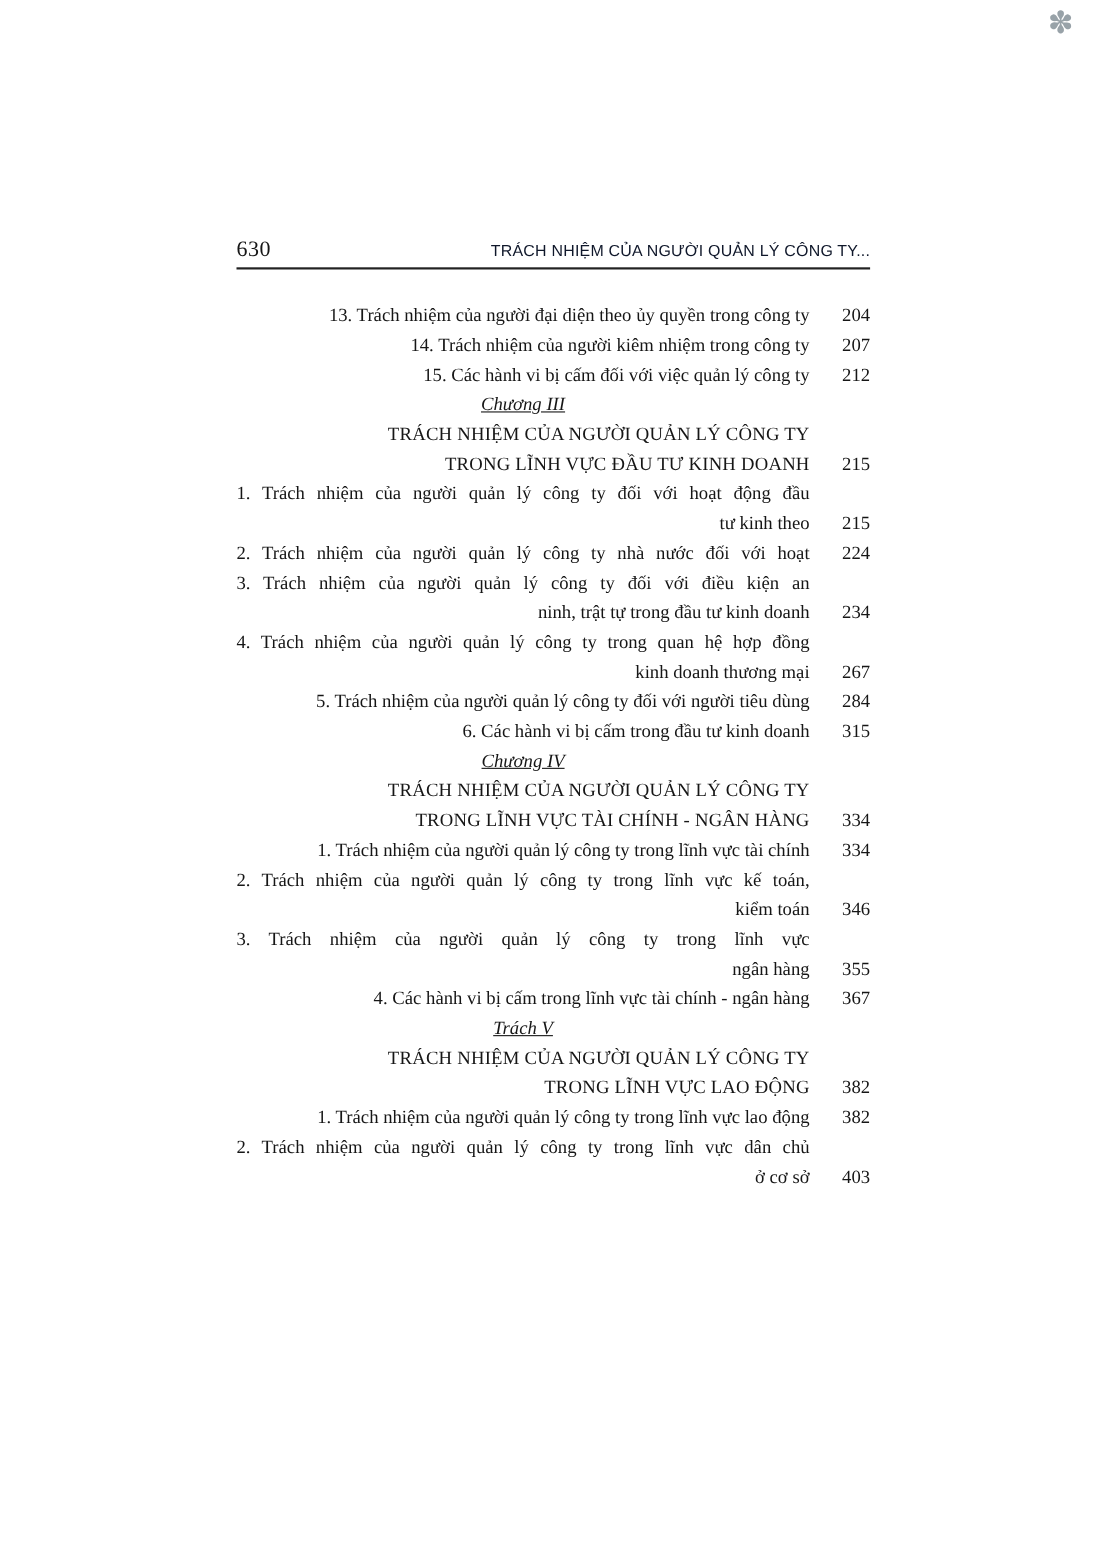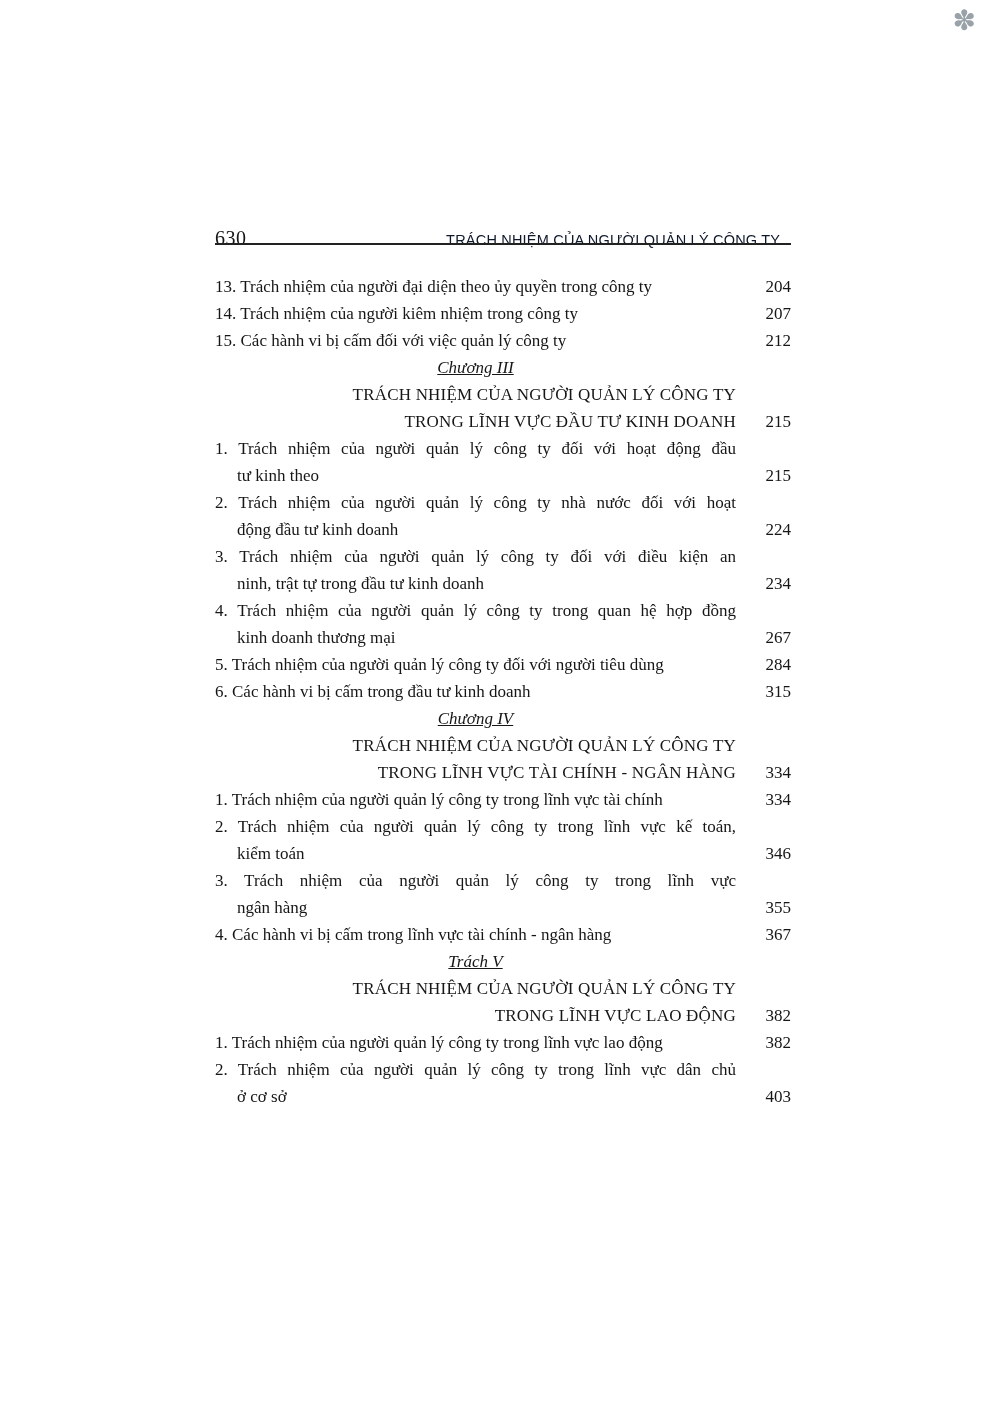--- a/index.html
+++ b/index.html
@@ -22,21 +22,21 @@
     top: 4px;
     right: 24px;
     font-size: 28px;
     color: #98a2a8;
     font-family: "DejaVu Sans", sans-serif;
     user-select: none;
   }
   .page-header {
     position: absolute;
     left: 215px;
-    top: 227px;
+    top: 216px;
     width: 576px;
     display: flex;
     justify-content: space-between;
     align-items: baseline;
   }
   .folio {
     font-size: 20px;
     letter-spacing: 0.5px;
   }
   .running-title {
@@ -57,21 +57,21 @@
     left: 215px;
     top: 273px;
     width: 576px;
     font-size: 17px;
     line-height: 27px;
   }
   .entry, .chapter {
     position: relative;
     padding-right: 55px;
   }
-  .entry .line { text-align: left; }
+  .entry .line { text-align: right; }
   .entry .line.just {
     text-align: justify;
     text-align-last: justify;
   }
   .entry .line.cont { padding-left: 22px; }
   .page-num {
     position: absolute;
     right: 0;
     bottom: 0;
     line-height: 27px;
@@ -119,21 +119,20 @@
         <div class="chapter-title">TRONG LĨNH VỰC ĐẦU TƯ KINH DOANH</div>
         <span class="page-num">215</span>
       </div>
       <div class="entry">
         <div class="line just">1. Trách nhiệm của người quản lý công ty đối với hoạt động đầu</div>
         <div class="line cont">tư kinh theo</div>
         <span class="page-num">215</span>
       </div>
       <div class="entry">
         <div class="line just">2. Trách nhiệm của người quản lý công ty nhà nước đối với hoạt</div>
-        <div class="line cont">động đầu tư kinh doanh</div>
         <span class="page-num">224</span>
       </div>
       <div class="entry">
         <div class="line just">3. Trách nhiệm của người quản lý công ty đối với điều kiện an</div>
         <div class="line cont">ninh, trật tự trong đầu tư kinh doanh</div>
         <span class="page-num">234</span>
       </div>
       <div class="entry">
         <div class="line just">4. Trách nhiệm của người quản lý công ty trong quan hệ hợp đồng</div>
         <div class="line cont">kinh doanh thương mại</div>

